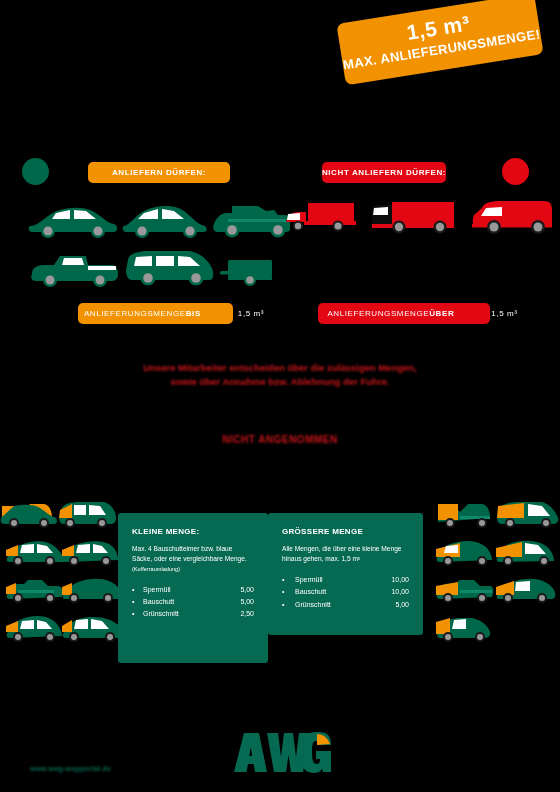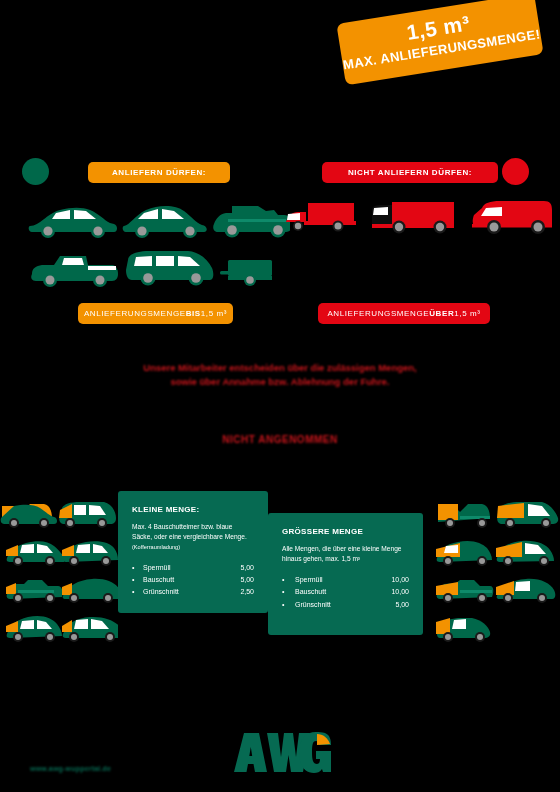--- a/index.html
+++ b/index.html
@@ -32,24 +32,24 @@
   
   .pill {
     position: absolute; height: 21px; border-radius: 5px;
     display: flex; align-items: center; justify-content: center;
     color: #fff; font-size: 8px; font-weight: bold; letter-spacing: .6px;
     white-space: nowrap;
   }
   .pill.orange { background: #F39200; }
   .pill.red    { background: #E30613; }
   .pill b { font-weight: bold; text-align: right; }
-  .pill .thin { font-weight: normal; }
+  .pill .thin { font-weight: normal; margin-left: 37px; }
 
   #pill-allowed   { left: 88px;  top: 162px; width: 142px; }
-  #pill-forbidden { left: 322px; top: 162px; width: 176px; }
+  #pill-forbidden { left: 322px; top: 162px; width: 124px; }
   #pill-upto      { left: 78px;  top: 303px; width: 155px; }
   #pill-over      { left: 318px; top: 303px; width: 172px; }
 
   
   .dot { position: absolute; width: 27px; height: 27px; border-radius: 50%; }
   #dot-green { left: 22px;  top: 158px; background: #00684A; }
   #dot-red   { left: 502px; top: 158px; background: #E30613; }
 
   
   .veh-wrap { position: absolute; }
@@ -61,21 +61,21 @@
     filter: blur(1.05px);
   }
   #warn-1 { top: 361px; font-size: 9.5px; }
   #warn-2 { top: 433px; font-size: 10px; letter-spacing: .5px; }
 
   
   .infobox {
     position: absolute; background: #066A52; border-radius: 3px;
     color: #fff; padding: 14px 14px 10px 14px;
   }
-  #box-left  { left: 118px; top: 491px; width: 150px; height: 122px; }
+  #box-left  { left: 118px; top: 513px; width: 150px; height: 150px; }
   #box-right { left: 268px; top: 513px; width: 155px; height: 122px; }
   .ib-title { font-size: 8px; font-weight: bold; letter-spacing: .3px; margin-bottom: 8px; }
   .ib-desc  { font-size: 6.6px; line-height: 1.55; }
   .ib-note  { font-size: 5.6px; line-height: 1.5; margin-top: 1px; }
   .ib-list  { margin-top: 10px; }
   .ib-row {
     display: flex; align-items: baseline;
     font-size: 7px; line-height: 1.72;
   }
   .ib-bullet { width: 11px; flex: 0 0 11px; }

